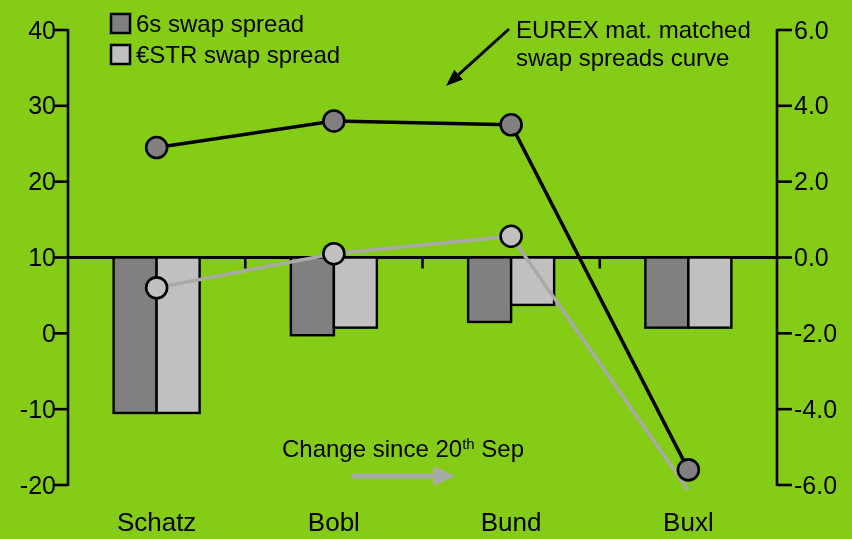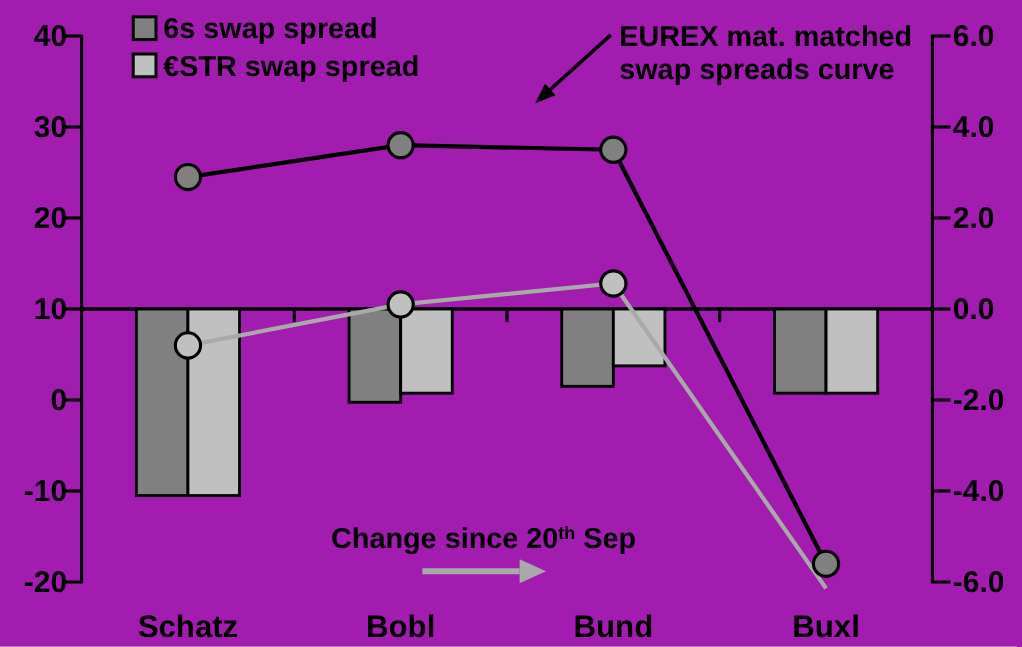--- a/index.html
+++ b/index.html
@@ -1,16 +1,16 @@
 <!DOCTYPE html>
 <html><head>
 <meta charset="utf-8">
 <style>
   html,body{margin:0;padding:0;background:#ffffff;}
-  .page{width:852px;height:539px;position:relative;background:#a21caf;overflow:hidden;font-weight:bold;}
+  .page{width:852px;height:539px;position:relative;background:#84cc16;overflow:hidden;}
   svg text{font-family:"Liberation Sans","DejaVu Sans",sans-serif;fill:#000000;}
 </style>
 </head>
 <body>
 
 <div class="page">
   <svg id="chart-svg" width="852" height="539" viewBox="0 0 852 539">
 
     <g id="plot">
         <line x1="68" y1="29" x2="68" y2="486" stroke="#000" stroke-width="2.6"></line>

